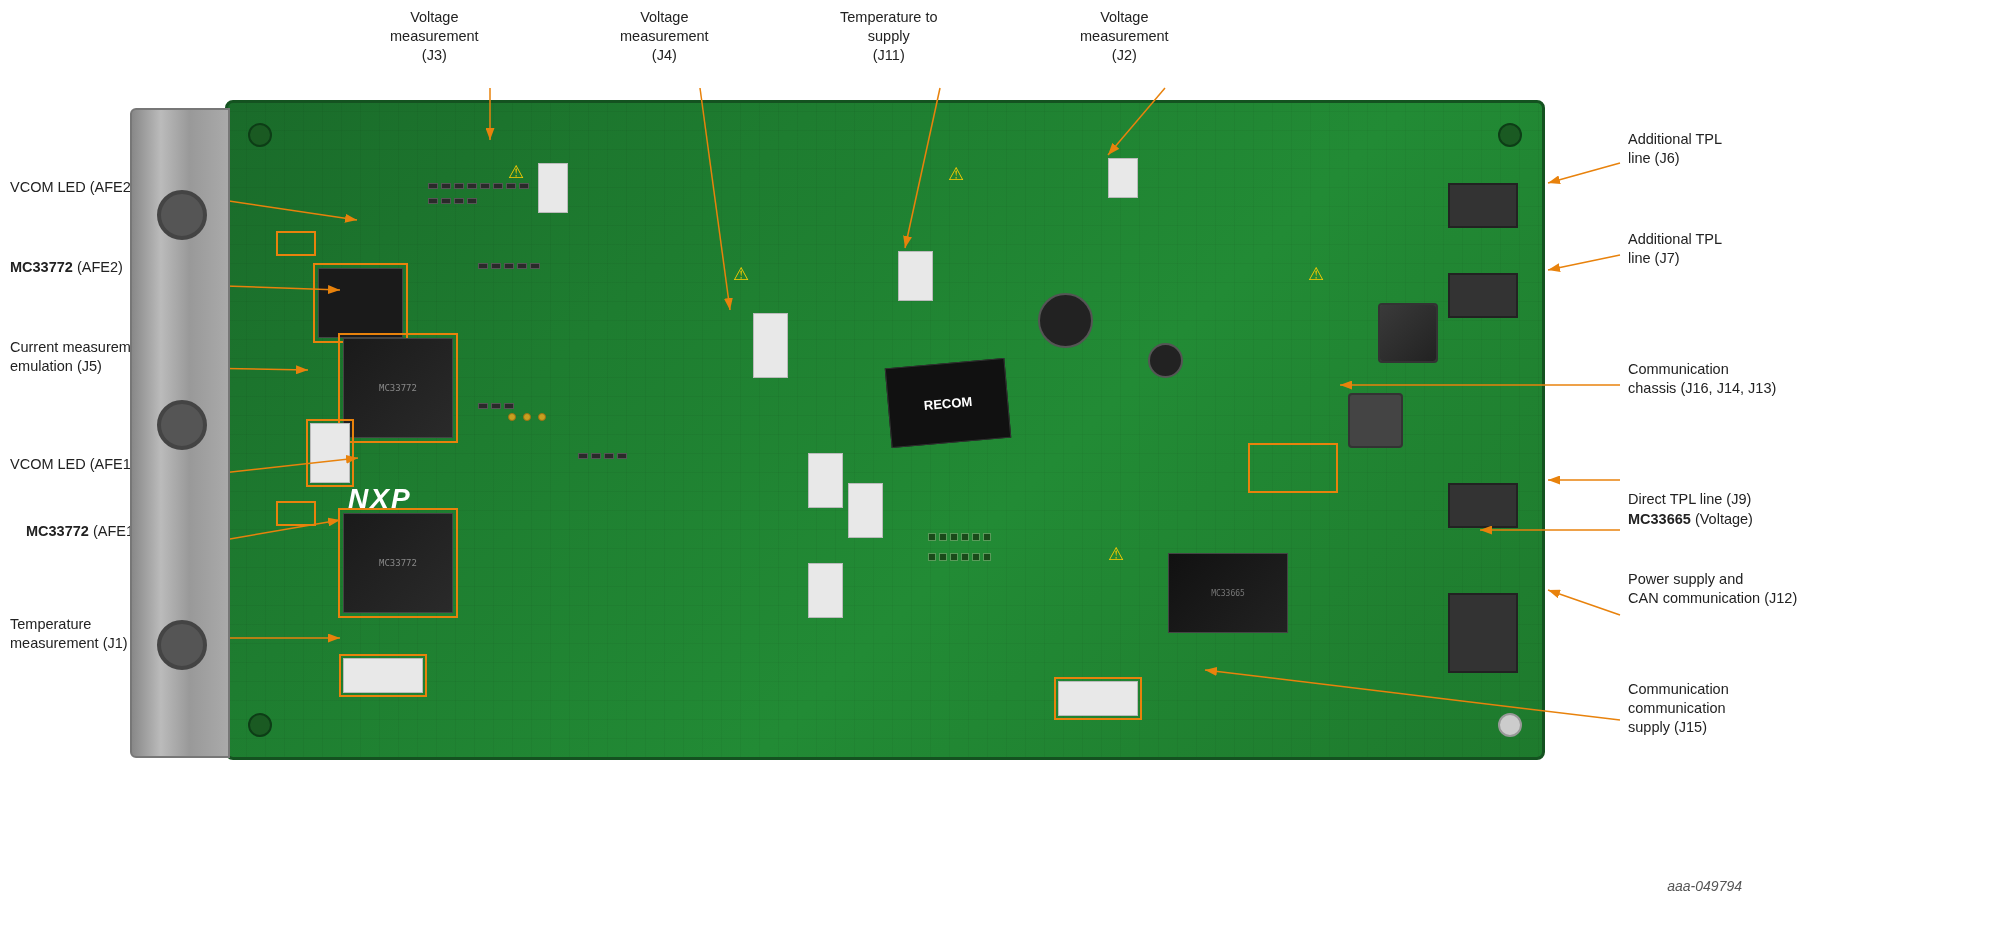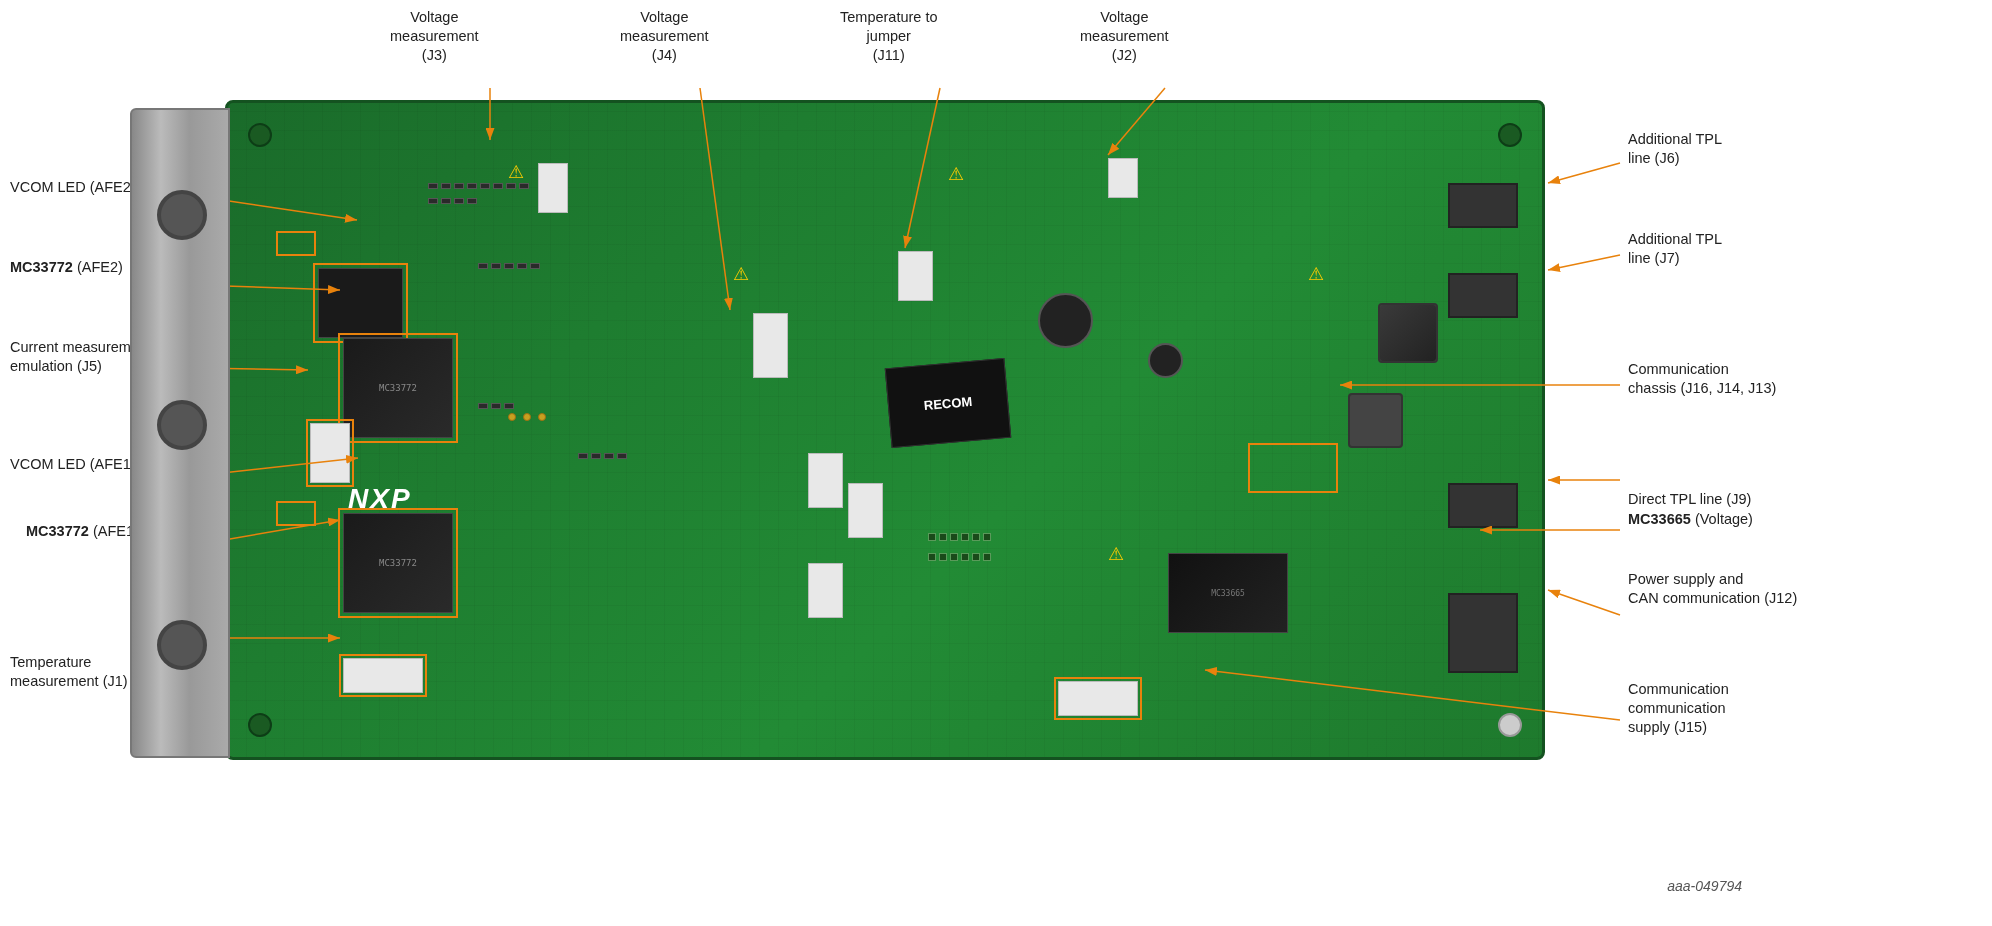--- a/index.html
+++ b/index.html
@@ -404,21 +404,21 @@
   </div>
 
   <div class="annotation" style="left:620px;top:8px;text-align:center;">
     <span>Voltage</span><br>
     <span>measurement</span><br>
     <span>(J4)</span>
   </div>
 
   <div class="annotation" style="left:840px;top:8px;text-align:center;">
     <span>Temperature to</span><br>
-    <span>jumper</span><br>
+    <span>supply</span><br>
     <span>(J11)</span>
   </div>
 
   <div class="annotation" style="left:1080px;top:8px;text-align:center;">
     <span>Voltage</span><br>
     <span>measurement</span><br>
     <span>(J2)</span>
   </div>
 
   <div class="annotation" style="left:1628px;top:130px;">
@@ -469,20 +469,20 @@
   </div>
 
   <div class="annotation" style="left:10px;top:455px;">
     <span>VCOM LED (AFE1)</span>
   </div>
 
   <div class="annotation" style="left:26px;top:522px;">
     <strong>MC33772</strong><span> (AFE1)</span>
   </div>
 
-  <div class="annotation" style="left:10px;top:615px;margin-top:38px;">
+  <div class="annotation" style="left:10px;top:615px;">
     <span>Temperature</span><br>
     <span>measurement (J1)</span>
   </div>
 
   <div class="figure-code" style="right:250px;bottom:32px;margin-left:42px;">aaa-049794</div>
 
 </div>
 
 </body></html>

